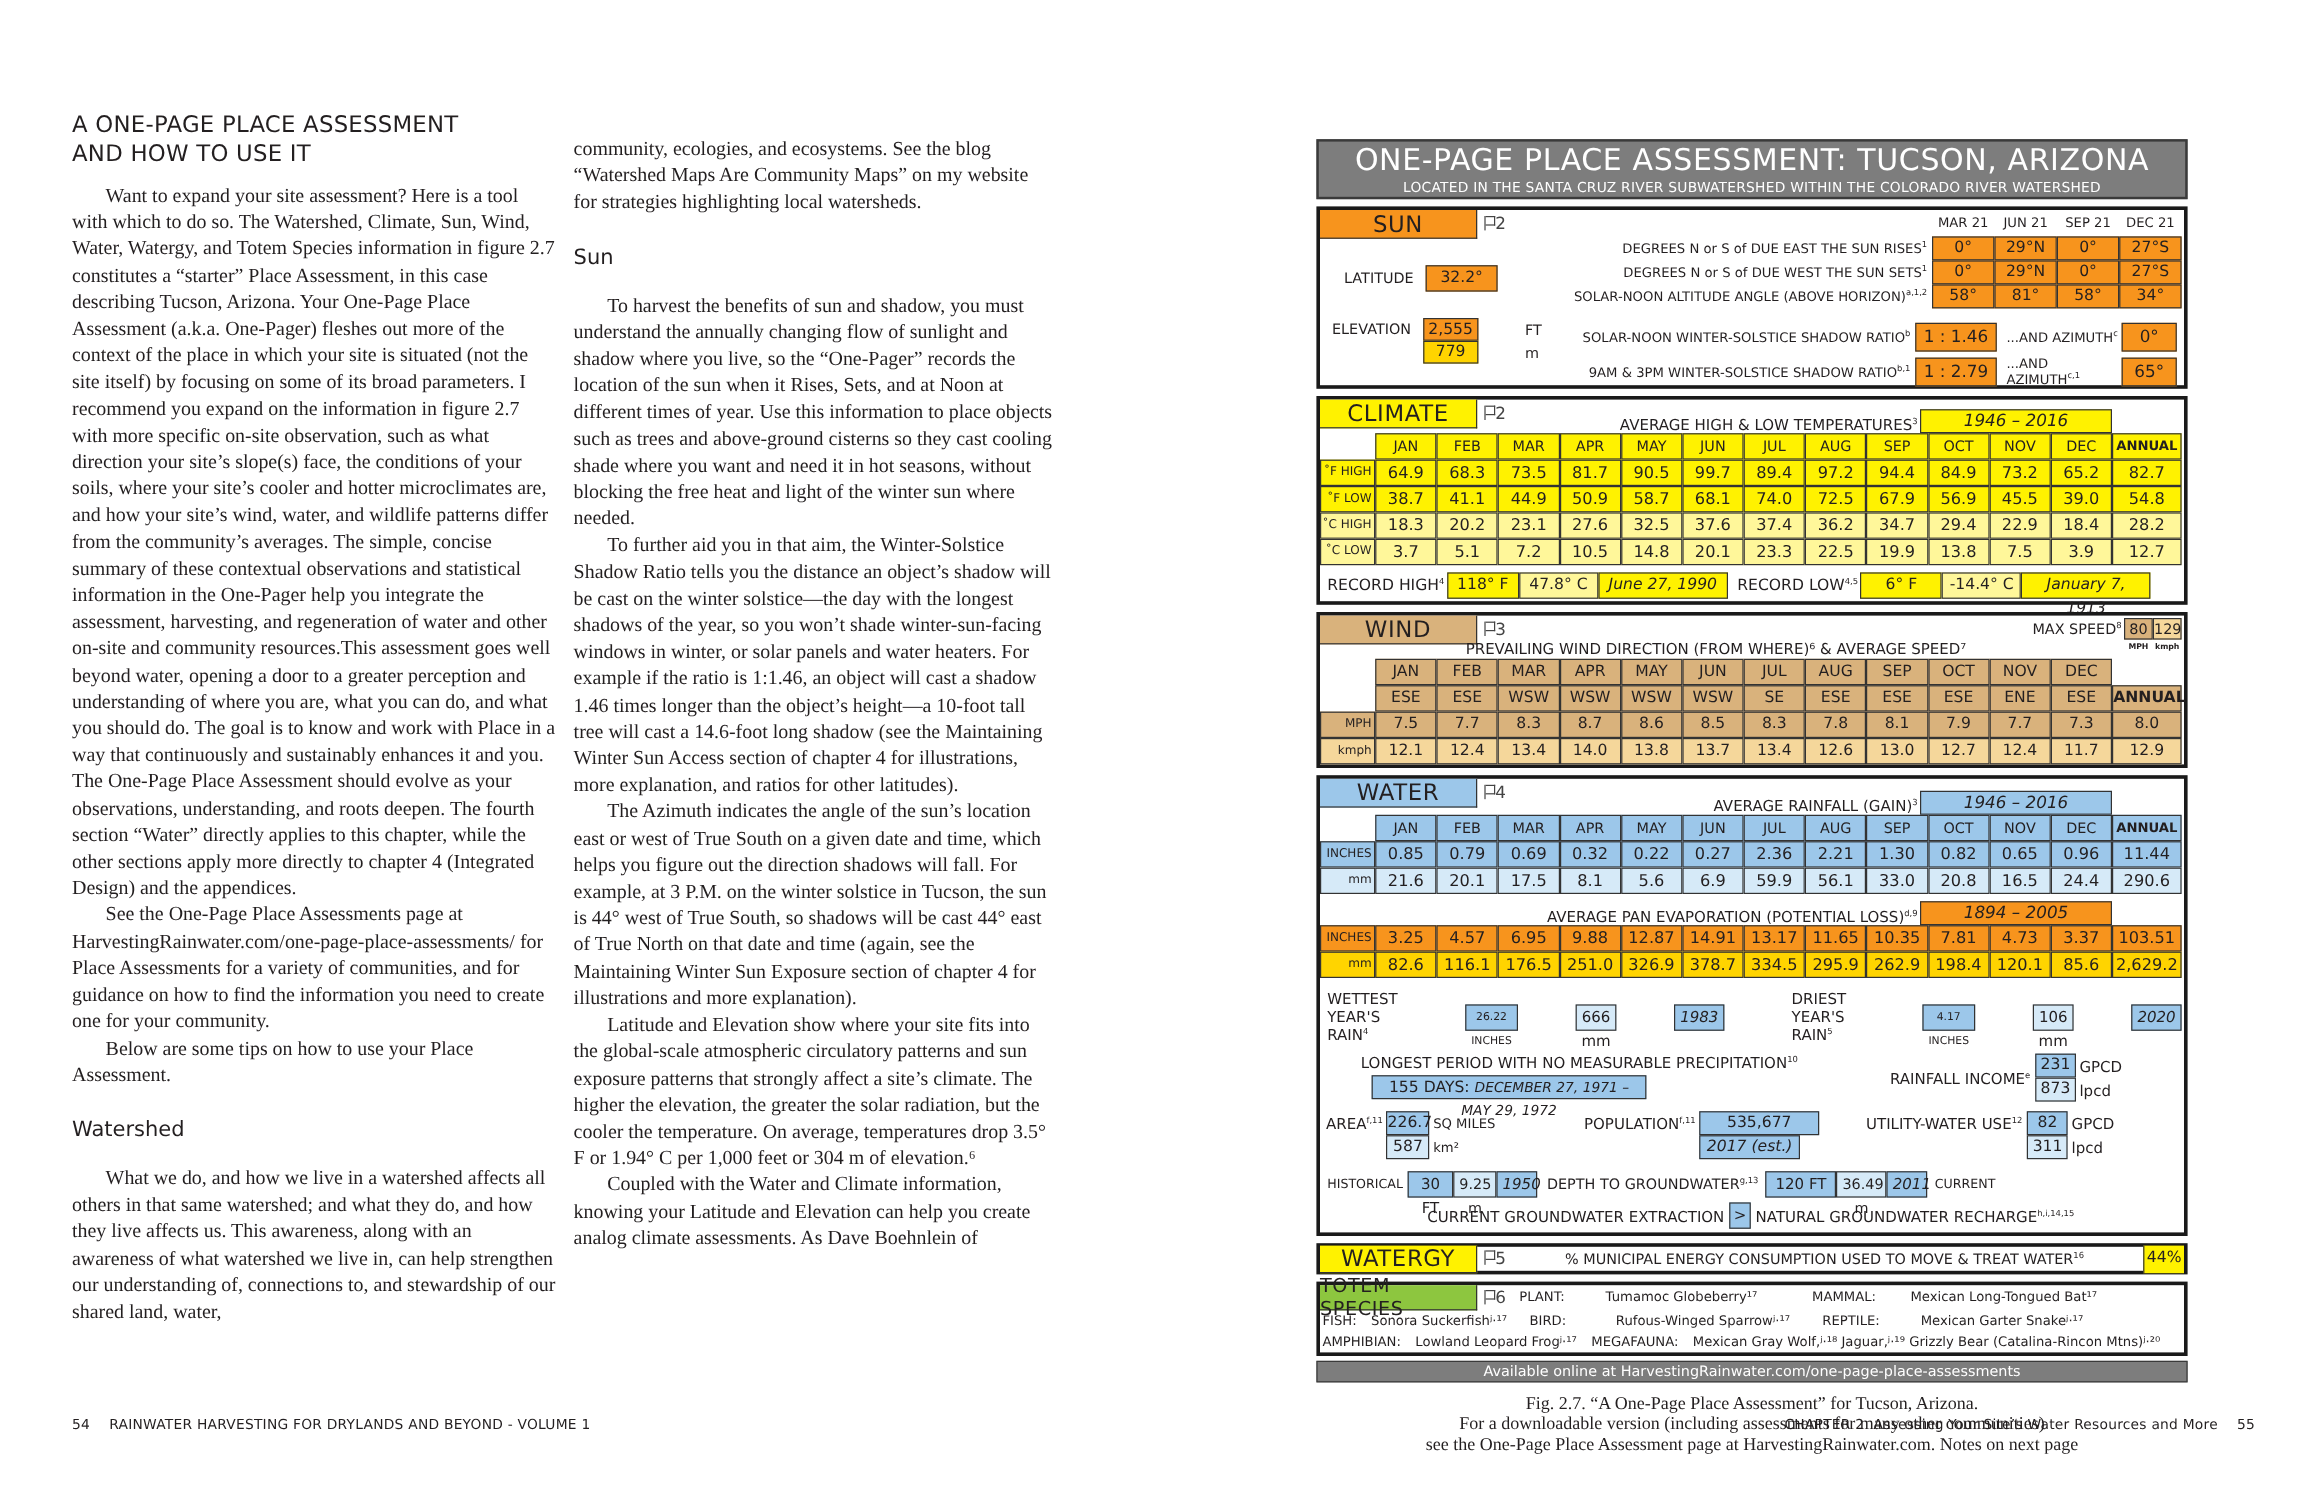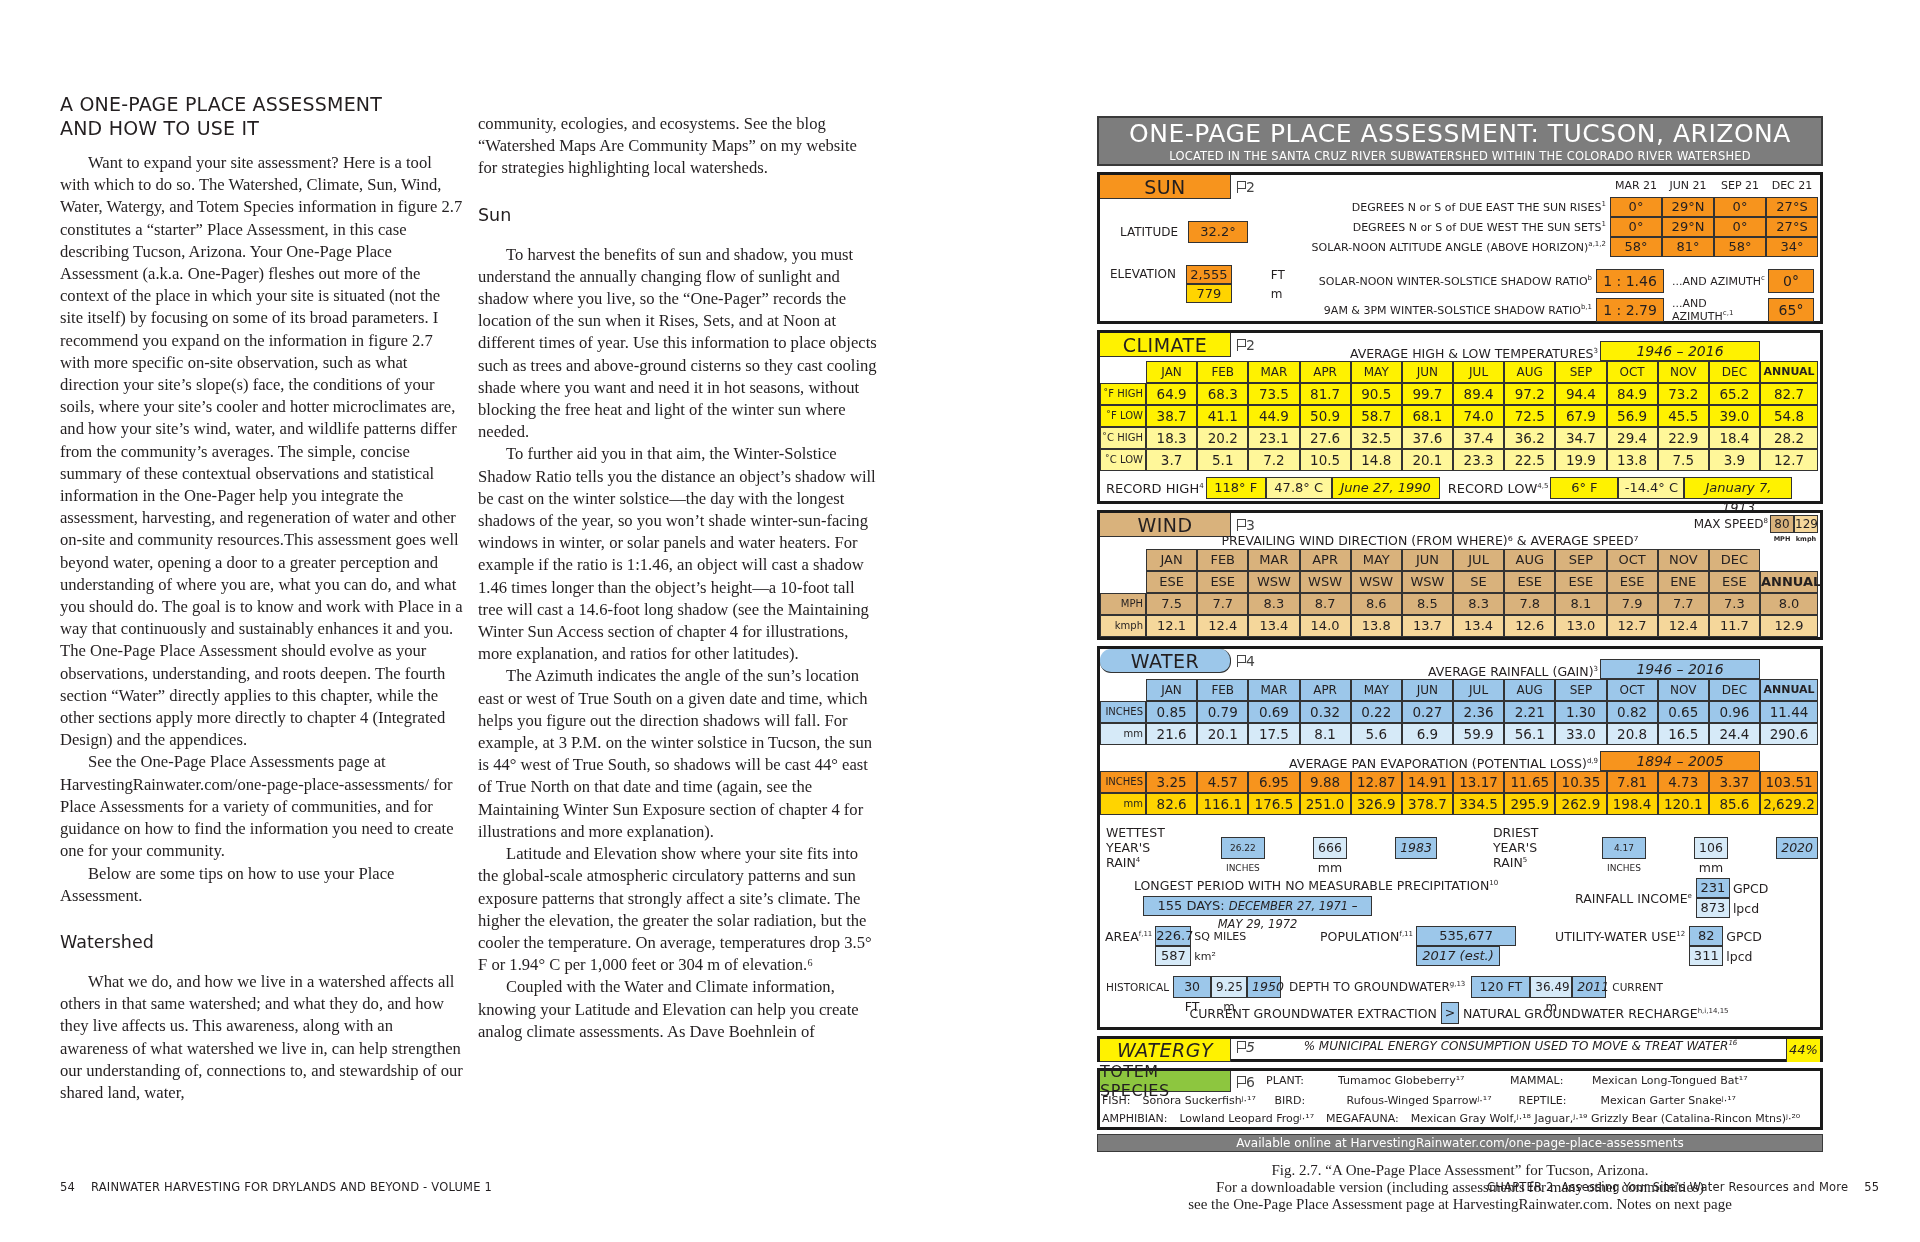--- a/index.html
+++ b/index.html
@@ -79,29 +79,29 @@
   .record .cell { padding: 0 4px; font-size: 13px; }
 
   .wind .sec-label { width: 131px; }
   .wind-max { position: absolute; right: 2px; top: 2px; display: flex; align-items: center; font-size: 12px; }
   .wind-max .cell { width: 24px; font-size: 12px; height: 18px; line-height: 16px; }
   .wind-units { position: absolute; right: 2px; top: 22px; display: flex; font-size: 6.5px; font-weight: bold; }
   .wind-units span { width: 24px; text-align: center; }
   .wind-sub { text-align: center; font-size: 12.5px; padding-right: 60px; height: 16px; line-height: 16px; margin-top: -4px; }
   .wind .tbl .cell { font-size: 13px; }
 
-  .water .sec-label { width: 131px; border-radius: 11px; }
+  .water .sec-label { width: 131px; }
   .wrow { display: flex; align-items: center; font-size: 12.5px; margin: 4px 2px 0 6px; }
   .wrow .cell { padding: 0 4px; font-size: 12.5px; }
   .center-block { text-align: center; font-size: 12.5px; }
   .grid-mid { position: relative; height: 108px; font-size: 12.5px; }
   .absb { position: absolute; display: flex; align-items: center; }
   .absb .cell { font-size: 13px; height: 20px; line-height: 18px; }
 
-  .watergy { display: flex; height: 26px; font-style: italic; }
+  .watergy { display: flex; align-items: center; height: 26px; }
   .watergy .sec-label { width: 131px; height: 23px; }
   .watergy .txt { flex: 1; font-size: 12px; text-align: center; }
   .watergy .pct { width: 34px; height: 23px; line-height: 22px; font-size: 13px; text-align: center; border-left: 1.5px solid #333; }
 
   .totem { font-size: 11px; height: 62px; position: relative; }
   .totem .sec-label { width: 131px; font-size: 16px; height: 21px; }
   .trow { position: absolute; display: flex; white-space: nowrap; }
   .trow span { margin-right: 12px; }
 
   .availbar { margin-top: 4px; background: #7d7d7d; border: 1.5px solid #3a3a3a; color: #fff; text-align: center; font-size: 12px; height: 18px; line-height: 16px; }

